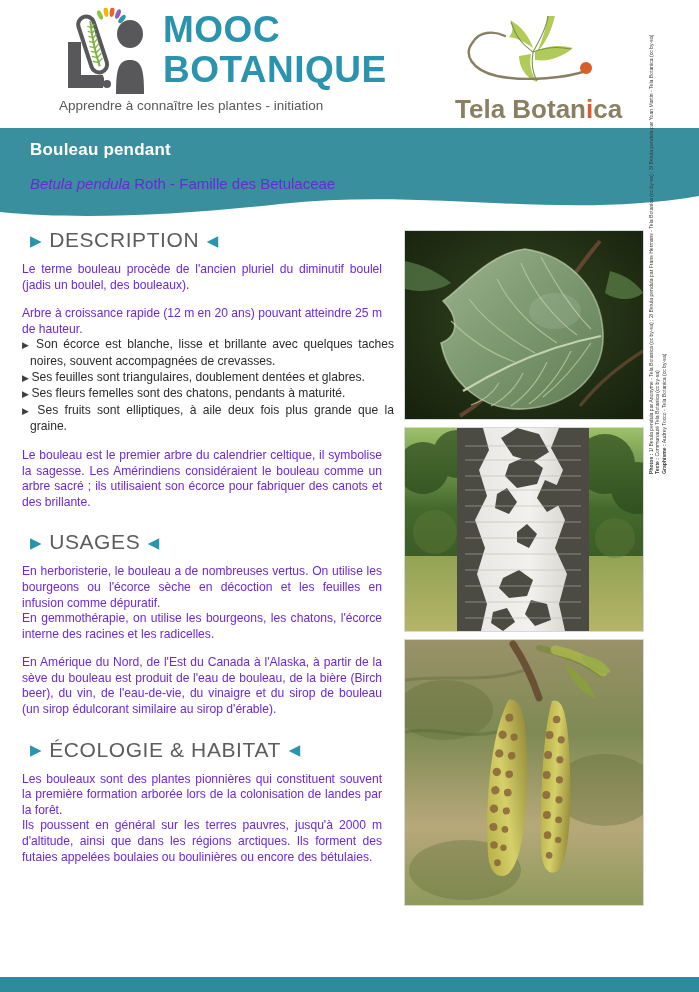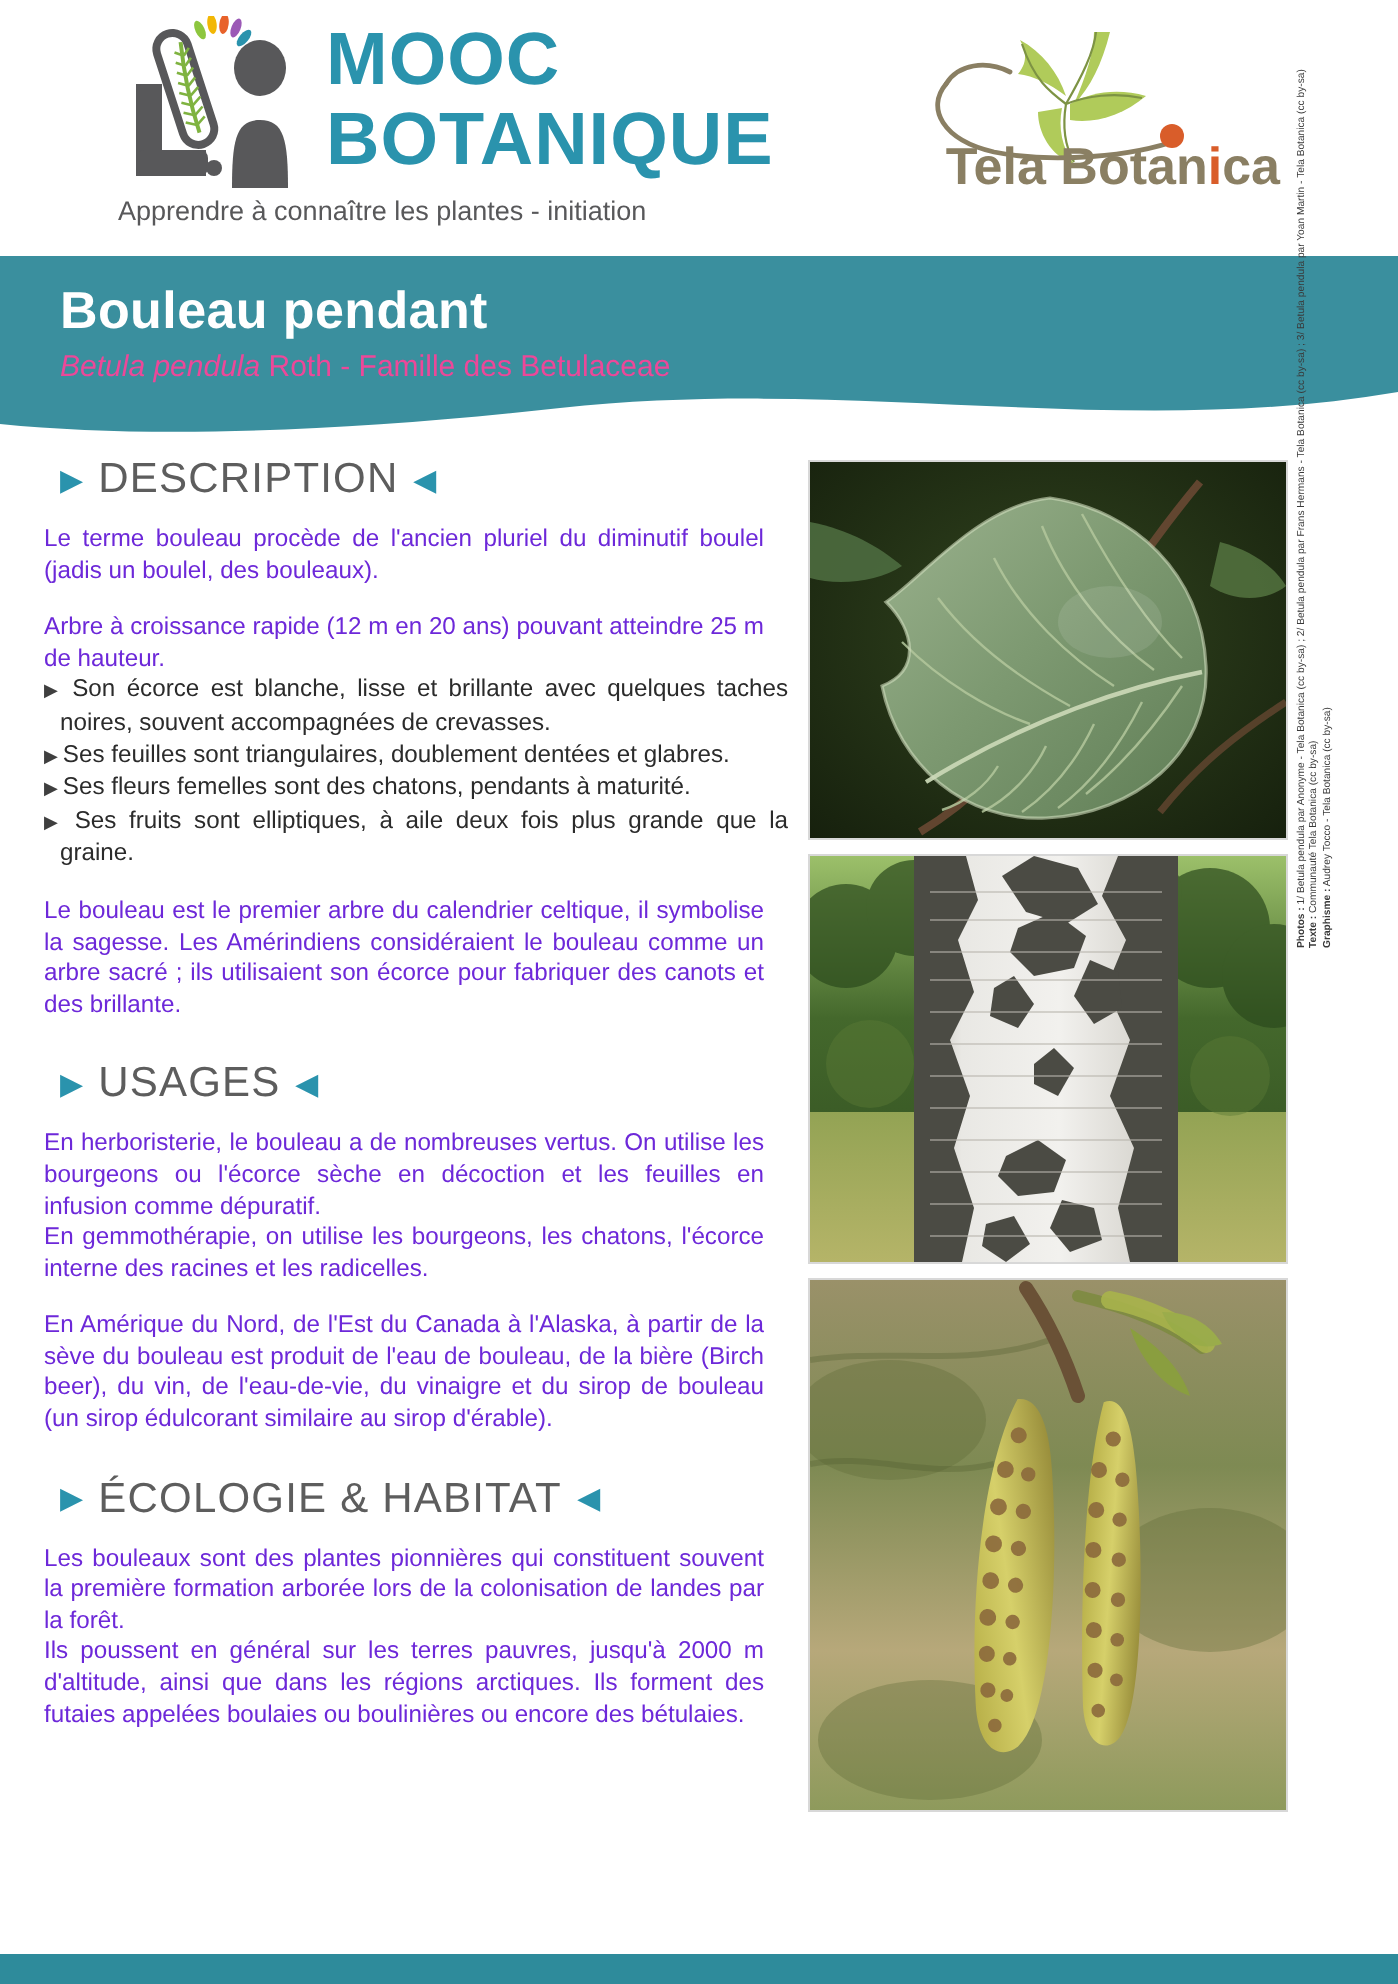--- a/index.html
+++ b/index.html
@@ -18,35 +18,35 @@
   .mooc-line{
     font-size:37px;line-height:40px;font-weight:700;color:#2a93ad;
     letter-spacing:.5px;font-family:"Liberation Sans",sans-serif;
   }
   .mooc-tag{
     position:absolute;left:1px;top:92px;width:300px;
     font-size:13.5px;color:#58585a;white-space:nowrap;
   }
   .tela-logo{position:absolute;left:455px;top:8px;width:185px;height:110px;}
   .tela-text{
-    position:absolute;left:0;top:60px;width:185px;text-align:right;
+    position:absolute;left:0;top:86px;width:185px;text-align:left;
     font-size:26px;font-weight:bold;color:#8a7f63;letter-spacing:0px;
   }
   .tela-text .oi{color:#d95d2a;}
 
   
   .banner{position:absolute;left:0;top:128px;width:699px;height:92px;}
   .banner-bg{position:absolute;left:0;top:0;width:699px;height:92px;}
   .banner-title{
     position:absolute;left:30px;top:12px;
-    font-size:26px;font-weight:bold;color:#ffffff;letter-spacing:.2px;
+    font-size:17px;font-weight:bold;color:#ffffff;letter-spacing:.2px;
   }
   .banner-sub{
     position:absolute;left:30px;top:47px;
-    font-size:15px;color:#ec4899;
+    font-size:15px;color:#6d28d9;
   }
   .banner-sub .ital{font-style:italic;}
 
   
   .left-col{position:absolute;left:22px;top:228px;width:372px;}
   .sec-head{
     display:flex;align-items:center;gap:7px;
     font-size:21px;color:#5d5d5d;letter-spacing:.6px;
     margin:0 0 10px 0;padding-left:8px;
   }

